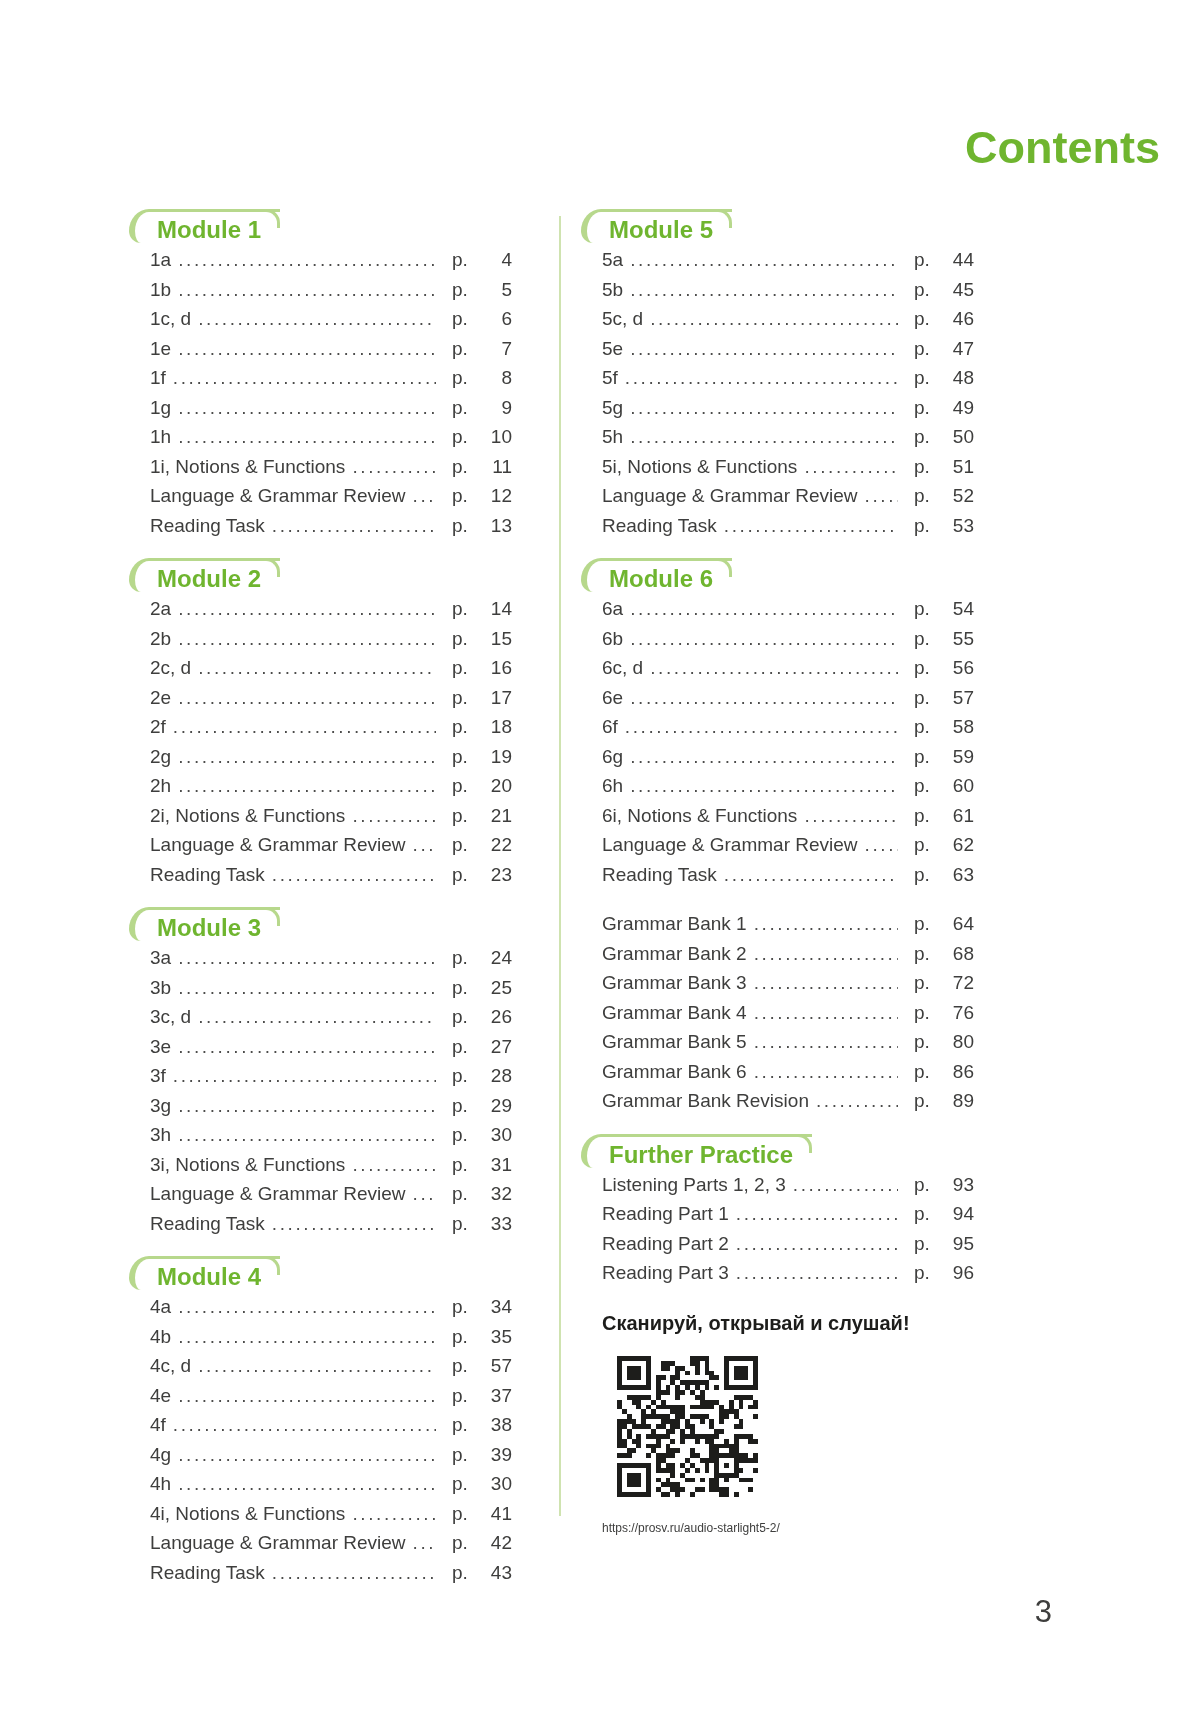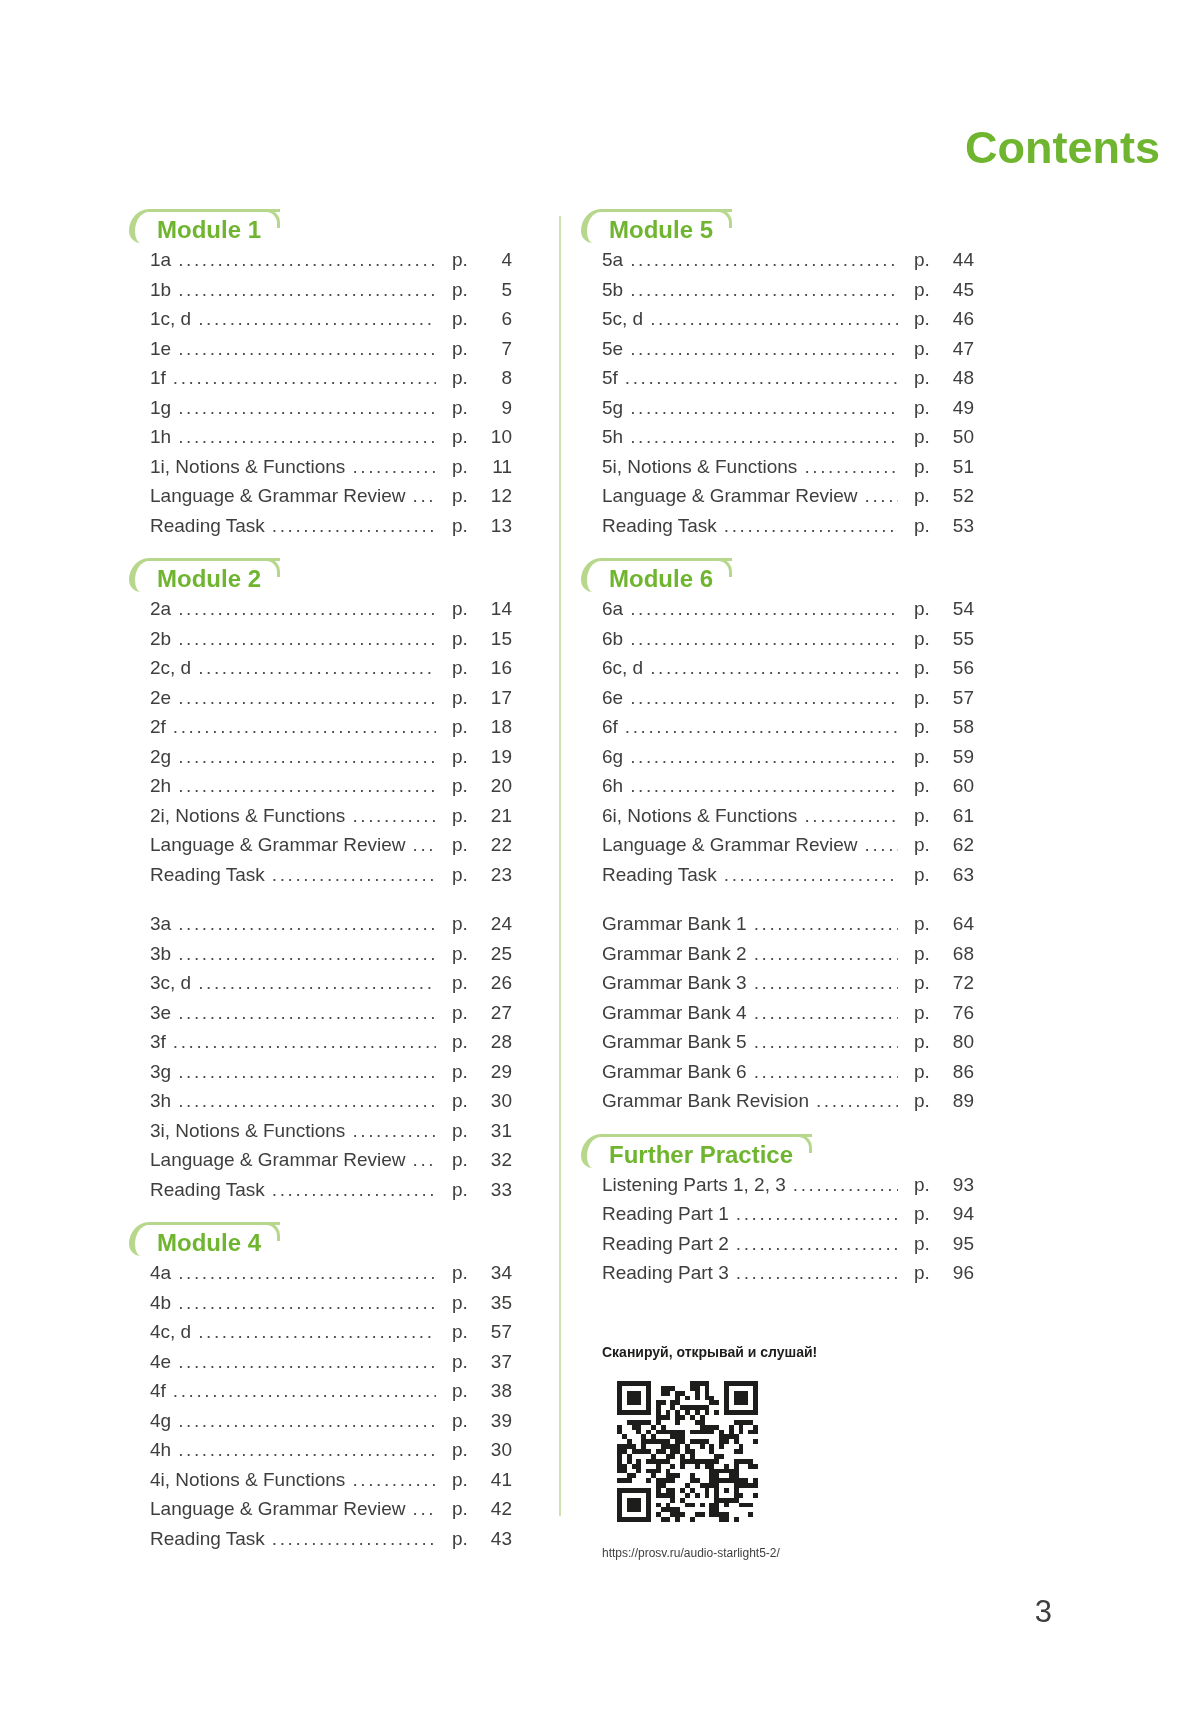--- a/index.html
+++ b/index.html
@@ -55,21 +55,21 @@
     flex:1;overflow:hidden;white-space:nowrap;color:var(--dots);
     letter-spacing:2.6px;margin-right:4px;
   }
   .row .dots::before{
     content:"..........................................................................................";
   }
   .row .p{width:24px;margin-left:12px;flex:0 0 auto;}
   .row .num{width:36px;text-align:right;flex:0 0 auto;}
 
   .audio-heading{
-    margin-top:52px;font-size:14px;font-weight:bold;color:var(--black);
+    margin-top:20px;font-size:20px;font-weight:bold;color:var(--black);
     white-space:nowrap;
   }
   .qr-wrap{margin-top:21px;margin-left:15px;width:141px;height:141px;}
   .qr-wrap svg{display:block;width:141px;height:141px;}
   .audio-url{margin-top:24px;font-size:12px;color:var(--ink);}
 
   .folio{
     position:absolute;left:1000px;top:1594px;width:52px;text-align:right;
     font-size:31px;color:var(--ink);
   }
@@ -241,20 +241,26 @@
           <div class="row">
             <span class="lbl">Reading Task</span>
             <span class="dots"></span>
             <span class="p">p.</span>
             <span class="num">23</span>
           </div>
         </div>
     </section>
 
     <section class="section">
+      <div class="sec-head">
+        <span class="head-inner">
+          <span class="bracket"></span>
+          <h2>Module 3</h2>
+        </span>
+      </div>
       <div class="rows">
 
           <div class="row">
             <span class="lbl">3a</span>
             <span class="dots"></span>
             <span class="p">p.</span>
             <span class="num">24</span>
           </div>
 
           <div class="row">

